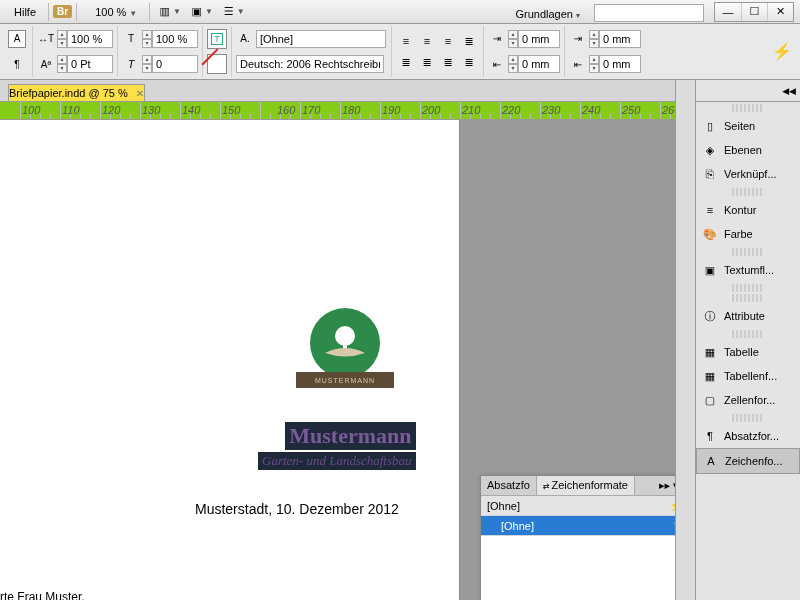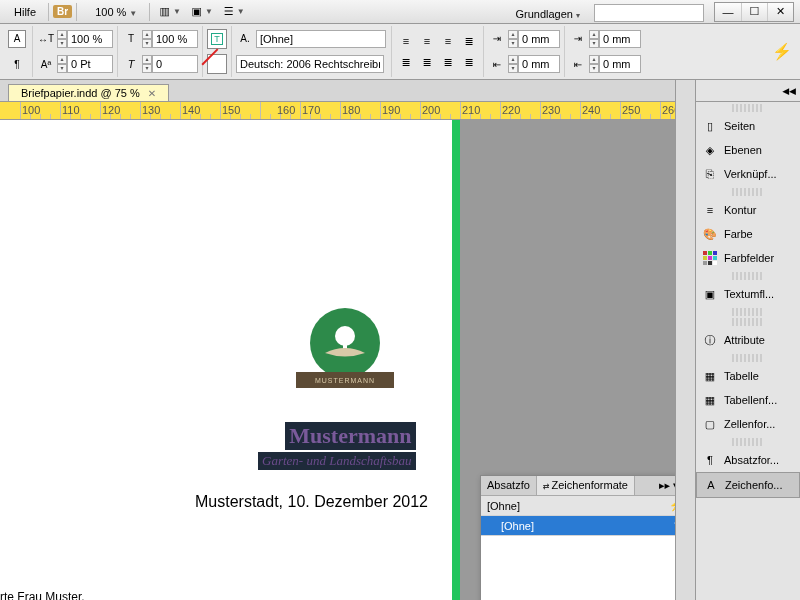--- a/index.html
+++ b/index.html
@@ -29,39 +29,39 @@
 .ctrlbar input[type=text] { height: 18px; border: 1px solid #aaa; background: #fff; padding: 0 3px; font-size: 11px; }
 .ctrlbar .spin { width: 10px; display: flex; flex-direction: column; }
 .ctrlbar .spin div { height: 9px; font-size: 6px; text-align: center; line-height: 7px; color: #555; border: 1px solid #aaa; background: #f4f4f4; }
 .ctrlbar .swatch { width: 20px; height: 20px; border: 1px solid #888; }
 .ctrlbar .align-grid { display: grid; grid-template-columns: repeat(4, 20px); grid-template-rows: repeat(2, 20px); gap: 1px; }
 .ctrlbar .align-grid div { border: 1px solid transparent; display: flex; align-items: center; justify-content: center; }
 .ctrlbar .bolt { width: 28px; display: flex; align-items: center; justify-content: center; font-size: 16px; color: #666; margin-left: auto; }
 
 
 .tabbar { height: 22px; background: #d6d6d6; border-bottom: 1px solid #999; display: flex; align-items: flex-end; padding-left: 8px; }
-.tabbar .tab { background: #fef9c3; border: 1px solid #999; border-bottom: none; padding: 2px 12px; font-size: 11px; display: flex; align-items: center; }
+.tabbar .tab { background: #fde047; border: 1px solid #999; border-bottom: none; padding: 2px 0; font-size: 11px; display: flex; align-items: center; }
 .tabbar .tab .x { margin-left: 8px; color: #777; font-size: 10px; }
 
 
-.ruler { height: 18px; background: #fde047; border-bottom: 1px solid #999; position: relative; overflow: hidden; font-size: 8px; color: #555; }
+.ruler { height: 18px; background: #84cc16; border-bottom: 1px solid #999; position: relative; overflow: hidden; font-size: 8px; color: #555; font-style: italic; }
 .ruler .tick { position: absolute; top: 0; height: 18px; width: 1px; background: #bbb; }
 .ruler .tlabel { position: absolute; top: 2px; }
 
 
 .workspace { position: absolute; top: 120px; left: 0; right: 105px; bottom: 0; background: #fff; overflow: hidden; }
 .workspace .pasteboard { position: absolute; top: 0; left: 460px; right: 0; bottom: 0; background: #9a9a9a; }
-.workspace .page { position: absolute; top: 0; left: 0; width: 460px; bottom: 0; background: #fff; border-right: 8px solid #22c55e; }
+.workspace .page { position: absolute; top: 0; left: 0; width: 460px; bottom: 0; background: #fff; border-right: 1px solid #22c55e; }
 .page .logo { position: absolute; top: 188px; left: 300px; width: 90px; height: 90px; }
 .page .logo .circle { width: 70px; height: 70px; border-radius: 50%; background: #2d8a4a; margin: 0 auto; position: relative; }
 .page .logo .ribbon { position: absolute; bottom: 10px; left: -4px; right: -4px; height: 16px; background: #5d4b35; display: flex; align-items: center; justify-content: center; color: #d8c9a8; font-size: 7px; letter-spacing: 1px; }
 .page .company { position: absolute; top: 302px; left: 258px; text-align: right; }
 .page .company .name { font-family: Georgia, serif; font-size: 22px; font-weight: bold; color: #7a5a9a; background: #1e2a3a; padding: 1px 4px; display: inline-block; }
 .page .company .sub { font-family: Georgia, serif; font-size: 13px; font-style: italic; color: #6a4a8a; background: #1e2a3a; padding: 1px 4px; display: inline-block; margin-top: 2px; }
-.page .date { position: absolute; top: 373px; left: 195px; font-size: 16px; }
+.page .date { position: absolute; top: 381px; left: 195px; font-size: 14px; }
 .page .headline { position: absolute; top: 430px; left: 0; font-family: Georgia, serif; font-size: 17px; font-weight: bold; color: #6aa838; }
 .page .salut { position: absolute; top: 470px; left: 0; font-size: 12px; }
 
 
 .floatpanel { position: absolute; top: 355px; left: 480px; width: 210px; background: #e4e4e4; border: 1px solid #888; box-shadow: 2px 2px 6px rgba(0,0,0,0.3); }
 .floatpanel .fp-tabs { display: flex; background: #d0d0d0; border-bottom: 1px solid #aaa; font-size: 10px; }
 .floatpanel .fp-tabs .t { padding: 3px 6px; border-right: 1px solid #aaa; }
 .floatpanel .fp-tabs .t.active { background: #e4e4e4; }
 .floatpanel .fp-tabs .r { margin-left: auto; padding: 3px 4px; display: flex; }
 .floatpanel .fp-row { padding: 3px 6px; font-size: 10px; border-bottom: 1px solid #d4d4d4; display: flex; align-items: center; }
@@ -380,36 +380,20 @@
     </div>
   <div class="grip"></div>
   <div class="pbtn">
       <span class="pi">≡</span>
       <span>Kontur</span>
     </div>
   <div class="pbtn">
       <span class="pi">🎨</span>
       <span>Farbe</span>
     </div>
-  <div class="pbtn">
-      <span class="pi">
-        <span class="farbfelder-icon">
-          <span></span>
-          <span></span>
-          <span></span>
-          <span></span>
-          <span></span>
-          <span></span>
-          <span></span>
-          <span></span>
-          <span></span>
-        </span>
-      </span>
-      <span>Farbfelder</span>
-    </div>
   <div class="grip"></div>
   <div class="pbtn">
       <span class="pi">▣</span>
       <span>Textumfl...</span>
     </div>
   <div class="grip"></div>
   <div class="grip"></div>
   <div class="pbtn">
       <span class="pi">ⓘ</span>
       <span>Attribute</span>

